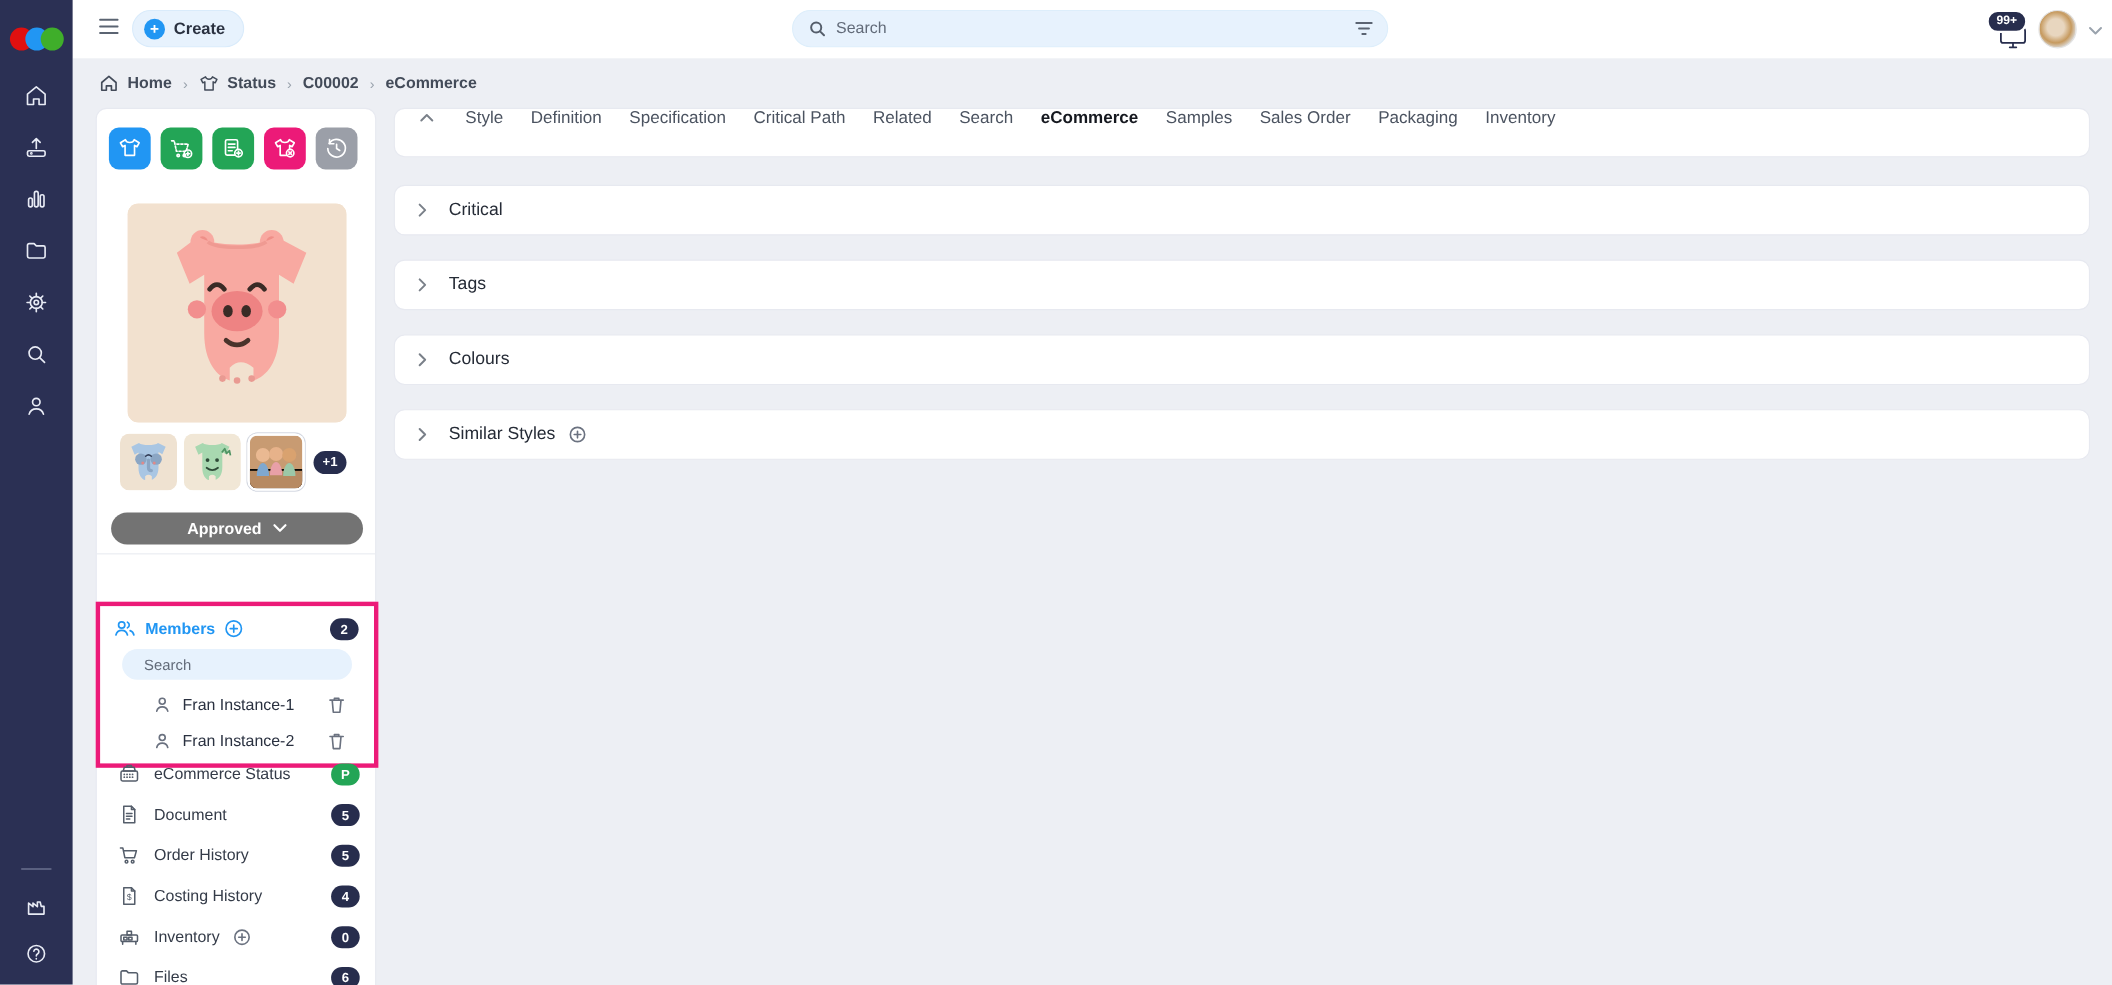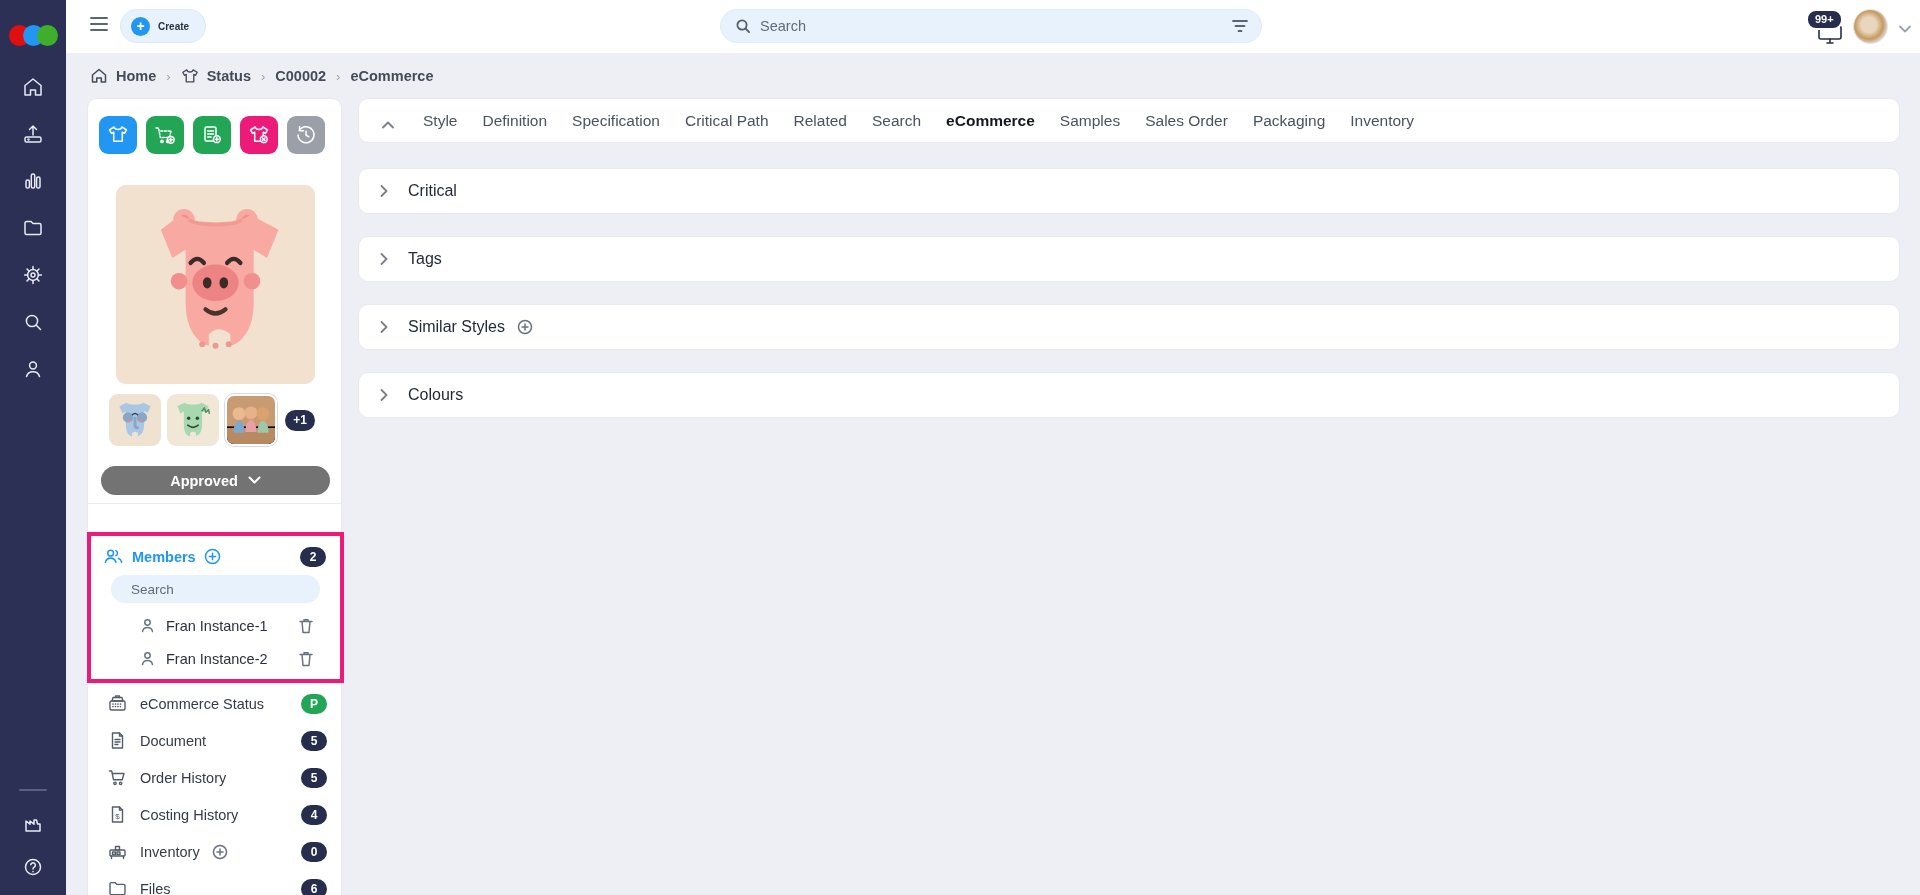--- a/index.html
+++ b/index.html
@@ -19,21 +19,21 @@
   .rail-div { position:absolute; left:19px; top:789px; width:28px; height:2px; background:#5a6080; border-radius:2px; }
   .rail-bottom { position:absolute; left:0; top:812px; width:66px; display:flex; flex-direction:column; align-items:center; gap:16px; }
 
   
   .topbar { position:absolute; left:66px; top:0; right:0; height:53px; background:#fff; z-index:20; }
   .hamburger { position:absolute; left:24px; top:16px; width:20px; height:20px; color:#5b6472; cursor:pointer; }
   .hamburger svg { width:18px; height:16px; stroke:currentColor; stroke-width:1.8; stroke-linecap:round; }
   .create-btn { position:absolute; left:54px; top:9px; height:34px; padding:0 16px 0 10px; background:#e7f2fd; border:1px solid #d9ebfb;
     border-radius:17px; display:flex; align-items:center; gap:8px; cursor:pointer; }
   .create-plus { width:19px; height:19px; border-radius:50%; background:#2196f3; color:#fff; display:flex; align-items:center; justify-content:center; font-size:14px; font-weight:bold; line-height:1; }
-  .create-label { font-size:10px; font-weight:600; color:#2a3140; }
+  .create-label { font-size:15px; font-weight:600; color:#2a3140; }
   .search-pill { position:absolute; left:654px; top:9px; width:542px; height:34px; background:#e7f2fd; border:1px solid #ddeefb; border-radius:17px;
     display:flex; align-items:center; padding:0 12px 0 14px; }
   .search-pill svg { width:16px; height:16px; stroke:#555e6b; fill:none; stroke-width:1.8; stroke-linecap:round; flex:0 0 auto; }
   .search-pill input { flex:1; border:none; outline:none; background:transparent; font-size:14.5px; color:#2a3140; margin-left:9px; font-family:inherit; }
   .search-pill input::placeholder { color:#626b79; }
   .filter-ic { width:18px; height:14px; cursor:pointer; flex:0 0 auto; }
   .filter-ic svg { width:18px; height:14px; stroke:#5b6472; stroke-width:1.8; stroke-linecap:round; }
   .notif { position:absolute; right:68px; top:16px; width:40px; height:30px; cursor:pointer; color:#272d4d; }
   .notif svg { width:28px; height:24px; position:absolute; left:4px; top:6px; stroke:currentColor; fill:none; stroke-width:1.6; stroke-linecap:round; stroke-linejoin:round; }
   .notif-badge { position:absolute; left:-6px; top:-7px; background:#272d4d; color:#fff; font-size:11px; font-weight:bold;
@@ -64,21 +64,21 @@
   .thumb svg { width:100%; height:100%; }
   .thumb.sel { border:2px solid #fff; box-shadow:0 0 0 1px #d5d9e2; }
   .thumb-more { min-width:30px; height:21px; background:#272d4d; color:#fff; border-radius:11px; font-size:12px; font-weight:bold;
     display:flex; align-items:center; justify-content:center; margin-left:2px; }
 
   .approved-btn { position:absolute; left:13px; top:367px; width:229px; height:29px; background:#737373; border-radius:15px; cursor:pointer;
     display:flex; align-items:center; justify-content:center; gap:10px; color:#fff; font-size:14.5px; font-weight:bold; }
   .approved-btn svg { width:13px; height:9px; stroke:#fff; fill:none; stroke-width:2; stroke-linecap:round; stroke-linejoin:round; }
   .panel-div { position:absolute; left:0; top:404px; width:100%; height:1px; background:#e9ebf1; }
 
-  .members-box { position:absolute; left:-1px; top:433px; width:257px; height:151px; border:4px solid #ec1a78; background:#fff; }
+  .members-box { position:absolute; left:-1px; top:448px; width:257px; height:151px; border:4px solid #ec1a78; background:#fff; }
   .members-head { display:flex; align-items:center; padding:10px 14px 6px 12px; gap:8px; }
   .members-head .ppl { width:21px; height:21px; color:#2196f3; }
   .members-head .ppl svg { width:21px; height:21px; stroke:currentColor; fill:none; stroke-width:1.6; stroke-linecap:round; stroke-linejoin:round; }
   .members-title { color:#2196f3; font-size:14.5px; font-weight:600; }
   .members-add { width:17px; height:17px; color:#2196f3; cursor:pointer; }
   .members-add svg, .inline-add svg { width:100%; height:100%; stroke:currentColor; fill:none; stroke-width:1.5; stroke-linecap:round; }
   .members-head .badge { margin-left:auto; }
   .members-search { margin:2px 20px 6px 20px; height:28px; background:#e7f2fd; border-radius:14px; display:flex; align-items:center; padding:0 12px; }
   .members-search svg { width:14px; height:14px; stroke:#555e6b; fill:none; stroke-width:1.8; stroke-linecap:round; }
   .members-search input { flex:1; border:none; outline:none; background:transparent; margin-left:8px; font-size:13.5px; color:#2a3140; font-family:inherit; }
@@ -98,21 +98,21 @@
   .sec-row .badge { margin-left:auto; }
   .inline-add { width:16px; height:16px; color:#6b7280; cursor:pointer; }
 
   .badge { background:#272d4d; color:#fff; font-size:12px; font-weight:bold; min-width:26px; height:20px; padding:0 8px;
     border-radius:10px; display:flex; align-items:center; justify-content:center; }
   .badge.green { background:#23a556; }
 
   
   .main { position:absolute; left:358px; top:98px; width:1542px; }
   .card { background:#fff; border:1px solid #e7e9f0; border-radius:10px; }
-  .tabbar { height:45px; display:flex; align-items:center; padding:0 14px; gap:25px; margin-bottom:25px; }
+  .tabbar { height:45px; display:flex; align-items:flex-start; padding:0 14px; gap:25px; margin-bottom:25px; }
   .tab-collapse { width:14px; height:10px; color:#7a8089; cursor:pointer; flex:0 0 auto; margin:0 3px 0 8px; }
   .tab-collapse svg { width:14px; height:10px; stroke:currentColor; fill:none; stroke-width:1.8; stroke-linecap:round; stroke-linejoin:round; }
   .tab { font-size:15.5px; color:#4b5360; font-weight:500; cursor:pointer; white-space:nowrap; }
   .tab.active { color:#15181f; font-weight:700; }
 
   .acc { height:46px; display:flex; align-items:center; padding:0 22px 0 20px; margin-bottom:22px; gap:12px; cursor:pointer; }
   .acc-chev { width:11px; height:14px; color:#7a8089; flex:0 0 auto; }
   .acc-chev svg { width:11px; height:14px; stroke:currentColor; fill:none; stroke-width:1.8; stroke-linecap:round; stroke-linejoin:round; }
   .acc-label { font-size:16px; font-weight:500; color:#252b36; margin-left:6px; }
   .acc .badge { margin-left:auto; }
@@ -530,31 +530,31 @@
     </span>
     <span class="acc-label">Tags</span>
   </div>
 
   <div class="card acc">
     <span class="acc-chev">
       <svg viewBox="0 0 11 14">
           <path d="m2.5 2 5 5-5 5"></path>
         </svg>
     </span>
+    <span class="acc-label">Colours</span>
+  </div>
+
+  <div class="card acc">
+    <span class="acc-chev">
+      <svg viewBox="0 0 11 14">
+          <path d="m2.5 2 5 5-5 5"></path>
+        </svg>
+    </span>
     <span class="acc-label">Similar Styles</span>
     <span class="inline-add">
       <svg viewBox="0 0 16 16">
           <circle cx="8" cy="8" r="6.5"></circle>
           <path d="M8 5v6M5 8h6"></path>
         </svg>
     </span>
   </div>
 
-  <div class="card acc">
-    <span class="acc-chev">
-      <svg viewBox="0 0 11 14">
-          <path d="m2.5 2 5 5-5 5"></path>
-        </svg>
-    </span>
-    <span class="acc-label">Colours</span>
-  </div>
-
 </div>
 
 </body></html>

